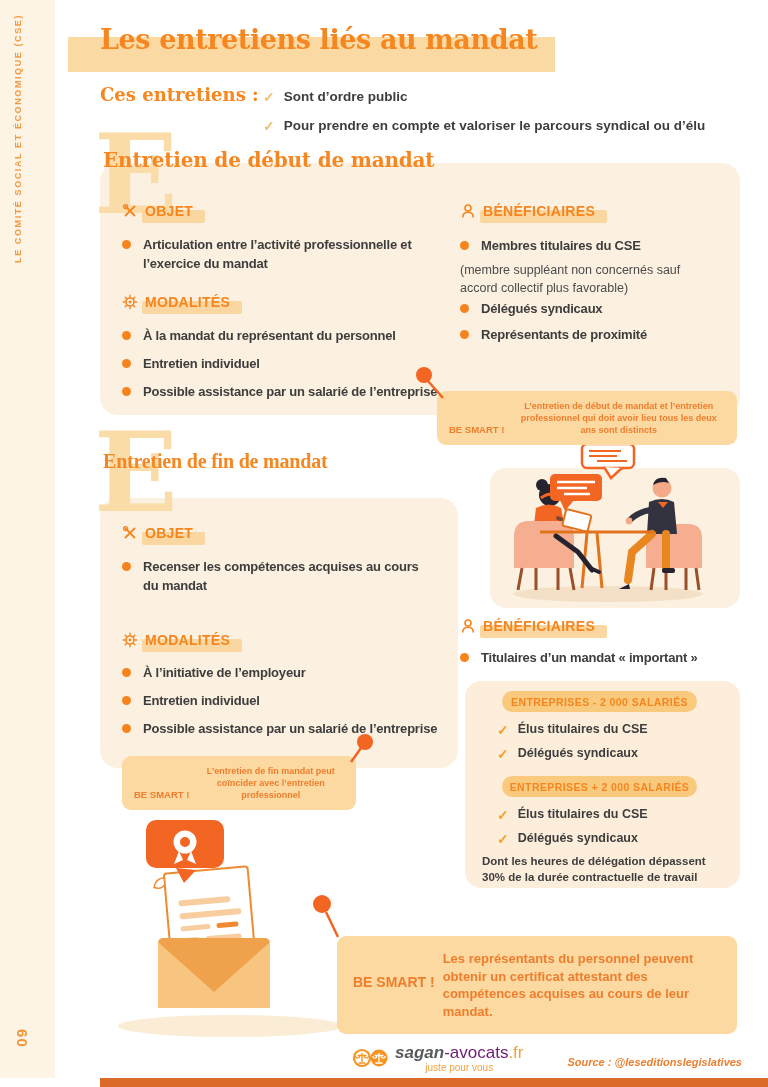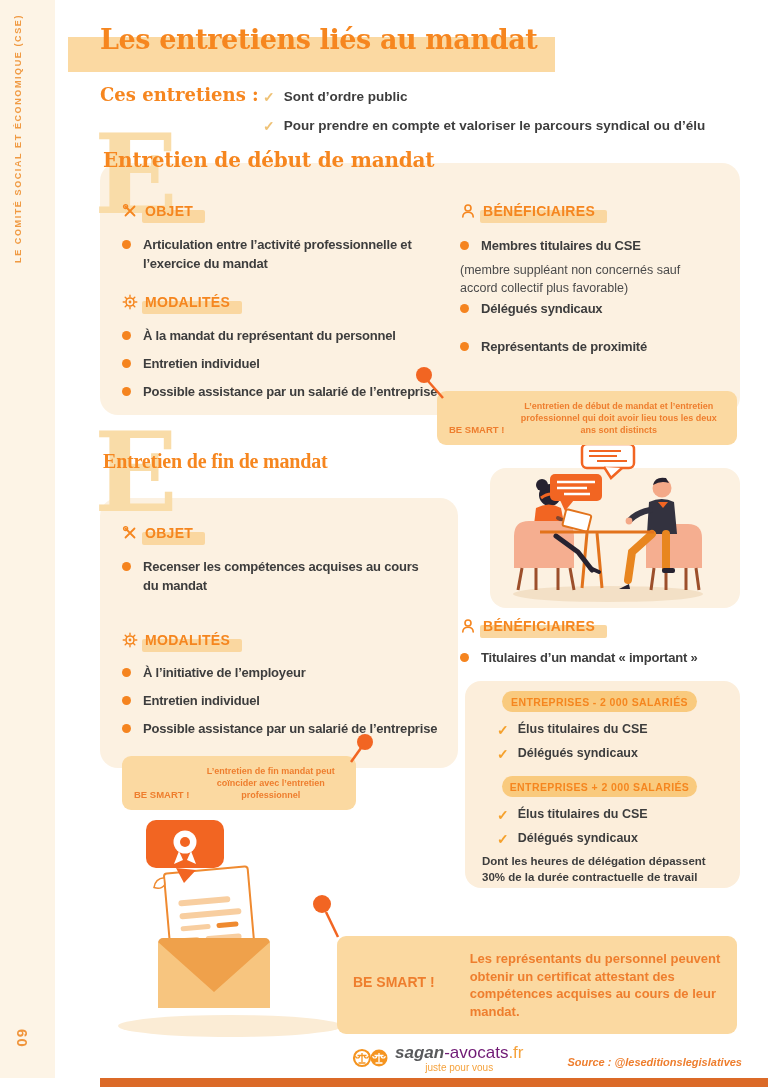--- a/index.html
+++ b/index.html
@@ -34,21 +34,21 @@
   .bullet .dot{width:9px;height:9px;border-radius:50%;background:#F5841F;flex:none;margin-top:4px;}
   .note{position:absolute;font-size:12.5px;color:#4B4B4B;line-height:1.4;z-index:2;}
   .note.b{font-weight:bold;font-size:11.5px;color:#3D3D3D;}
   .besmart{position:absolute;background:#FBD9A1;border-radius:9px;display:flex;gap:8px;
            padding:9px 12px;color:#EE7E2E;box-sizing:border-box;z-index:4;}
   .besmart .bs-label{font-weight:bold;white-space:nowrap;margin-top:24px;}
   .besmart .bs-text{font-weight:bold;line-height:1.35;}
   .bs-sm{font-size:9.5px;}
   .bs-sm .bs-text{font-size:9px;text-align:center;}
   .bs-lg{font-size:14px;}
-  .bs-lg .bs-text{font-size:13px;text-align:left;margin-left:27px;}
+  .bs-lg .bs-text{font-size:13px;text-align:left;}
   .pill{position:absolute;background:#F9CA7E;border-radius:11px;color:#F5861F;font-weight:bold;
         font-size:10.5px;letter-spacing:0.4px;display:flex;align-items:center;justify-content:center;z-index:2;}
   .pin{position:absolute;z-index:5;}
   .illu{position:absolute;z-index:3;}
   
   .logo{position:absolute;left:352px;top:1044px;display:flex;align-items:flex-start;gap:6px;z-index:2;}
   .logo-text{line-height:1;}
   .logo-line1{font-size:17px;}
   .logo-name{font-weight:bold;color:#595A5C;font-style:italic;}
   .logo-suffix{color:#701a75;}
@@ -129,21 +129,21 @@
   </div>
   <div class="bullet" style="left:460px;top:237px;width:260px;">
     <span class="dot"></span>
     <span>Membres titulaires du CSE</span>
   </div>
   <div class="note" style="left:460px;top:262px;width:240px;">(membre suppléant non concernés sauf accord collectif plus favorable)</div>
   <div class="bullet" style="left:460px;top:300px;width:260px;">
     <span class="dot"></span>
     <span>Délégués syndicaux</span>
   </div>
-  <div class="bullet" style="left:460px;top:326px;width:260px;margin-top:12px;">
+  <div class="bullet" style="left:460px;top:326px;width:260px;">
     <span class="dot"></span>
     <span>Représentants de proximité</span>
   </div>
 
   <svg class="pin" style="left:413px;top:366px;" width="42" height="36" viewBox="0 0 42 36">
     <circle cx="11" cy="9" r="8" fill="#F26522"></circle>
     <line x1="15" y1="15" x2="30" y2="32" stroke="#F26522" stroke-width="2.5"></line>
   </svg>
   <div class="besmart bs-sm" style="left:437px;top:391px;width:300px;">
     <span class="bs-label">BE SMART !</span>

